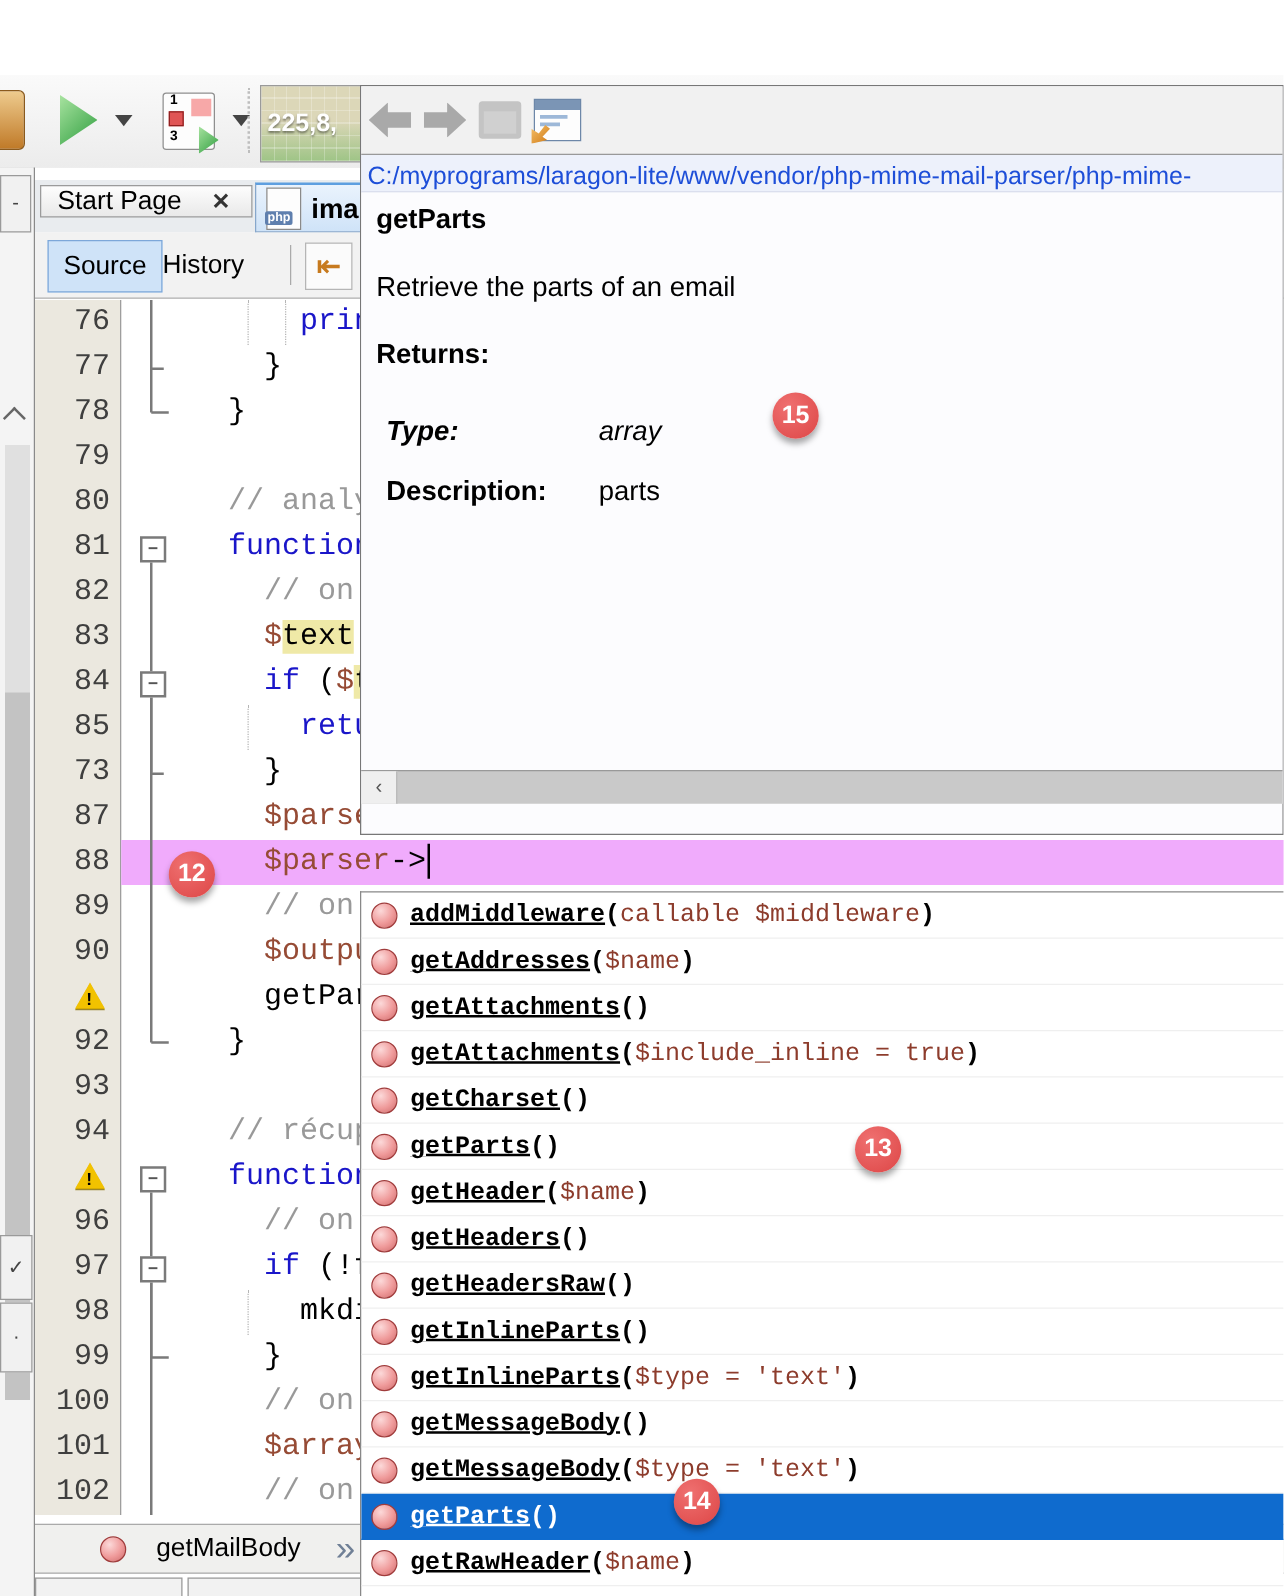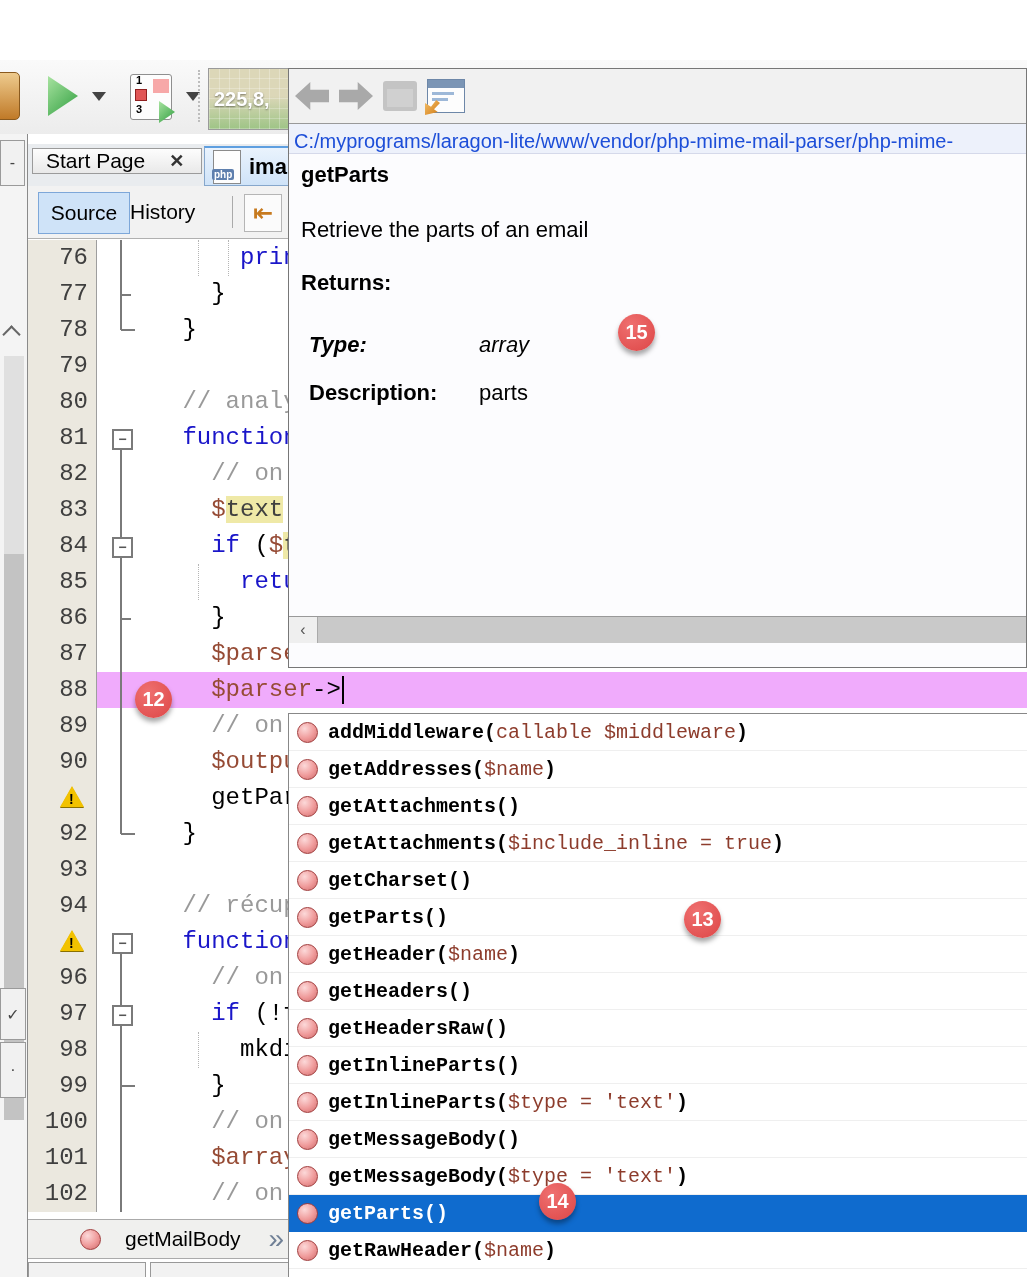--- a/index.html
+++ b/index.html
@@ -78,21 +78,21 @@
   .gutter{width:69px;min-width:69px;background:#ebe8df;border-right:1px solid #9e9e9e;
           text-align:right;padding-right:8px;box-sizing:border-box;
           font:24px "Liberation Mono",monospace;color:#3f3f3f;line-height:36px;
           display:flex;align-items:center;justify-content:flex-end;}
   .cline{flex:1;font:24px "Liberation Mono",monospace;line-height:36px;white-space:pre;
          padding-left:71px;box-sizing:border-box;overflow:hidden;}
   .tk-kw{color:#1a16c9;}
   .tk-com{color:#999999;}
   .tk-var{color:#964b35;}
   .tk-pl{color:#000;}
-  .tk-hl{color:#404040;background:#efe9a7;}
+  .tk-hl{color:#000000;background:#efe9a7;}
   .caret{display:inline-block;width:2px;height:28px;background:#000;vertical-align:middle;margin-left:1px;}
   .warnwrap{position:relative;width:26px;height:24px;margin-right:2px;}
   .warntri{width:0;height:0;border-left:12px solid transparent;border-right:12px solid transparent;
            border-bottom:21px solid #f2c200;filter:drop-shadow(0 1px 0 #8a7000);}
   .warnex{position:absolute;left:9px;top:5px;font:bold 14px "Liberation Sans",sans-serif;color:#000;}
   .fold-box{position:absolute;width:17px;height:17px;border:2px solid #7a7a7a;background:#fff;
             color:#555;display:flex;align-items:center;justify-content:center;
             font:bold 14px "Liberation Mono",monospace;line-height:1;z-index:2;}
   .fold-v{position:absolute;left:92px;width:0;border-left:2px solid #7a7a7a;z-index:1;}
   .fold-h{position:absolute;height:0;border-top:2px solid #7a7a7a;z-index:1;}
@@ -134,21 +134,21 @@
               background:#c9c9c9;display:flex;}
   .doc-scroll .sb-btn{width:28px;height:100%;background:#efefef;border-right:1px solid #aaa;
                       display:flex;align-items:center;justify-content:center;color:#555;font-size:16px;}
   
   .comppop{position:absolute;left:288px;top:713px;width:739px;height:564px;background:#fff;
            border:1px solid #888;border-right:none;border-bottom:none;box-sizing:border-box;
            overflow:hidden;z-index:6;}
   .citem{display:flex;align-items:center;height:36px;padding-left:8px;border-bottom:1px solid #efefef;
          font:20px "Liberation Mono",monospace;white-space:pre;}
   .citem .sphere{margin-right:10px;flex:none;}
-  .ci-name{font-weight:bold;color:#000;}
+  .ci-name{font-weight:bold;color:#000;text-decoration:underline;}
   .ci-paren{font-weight:bold;color:#000;}
   .ci-args{color:#8d3c2c;}
   .citem.sel{background:#0f6bce;border-bottom:1px solid #0f6bce;}
   .citem.sel .ci-name,.citem.sel .ci-paren,.citem.sel .ci-args{color:#fff;}
   
   .badge{position:absolute;width:37px;height:37px;border-radius:50%;
          background:radial-gradient(circle at 35% 30%,#ef7070,#dd4646);
          color:#fff;font:bold 20px "Liberation Sans",sans-serif;
          display:flex;align-items:center;justify-content:center;
          box-shadow:0 4px 5px rgba(0,0,0,.35);z-index:9;}
@@ -248,21 +248,21 @@
           </div>
           <div class="crow">
             <div class="gutter">84</div>
             <div class="cline"><span class="tk-pl">   </span><span class="tk-kw">if</span><span class="tk-pl"> (</span><span class="tk-var">$</span><span class="tk-hl">te</span><span class="tk-var">xt</span></div>
           </div>
           <div class="crow">
             <div class="gutter">85</div>
             <div class="cline"><span class="tk-pl">     </span><span class="tk-kw">return</span><span class="tk-pl"> </span></div>
           </div>
           <div class="crow">
-            <div class="gutter">86</div>
+            <div class="gutter">73</div>
             <div class="cline"><span class="tk-pl">   }</span></div>
           </div>
           <div class="crow">
             <div class="gutter">87</div>
             <div class="cline"><span class="tk-pl">   </span><span class="tk-var">$parser</span><span class="tk-pl"> = </span></div>
           </div>
           <div class="crow cur">
             <div class="gutter">88</div>
             <div class="cline"><span class="tk-pl">   </span><span class="tk-var">$parser</span><span class="tk-pl">-&gt;</span><span class="caret"></span></div>
           </div>

